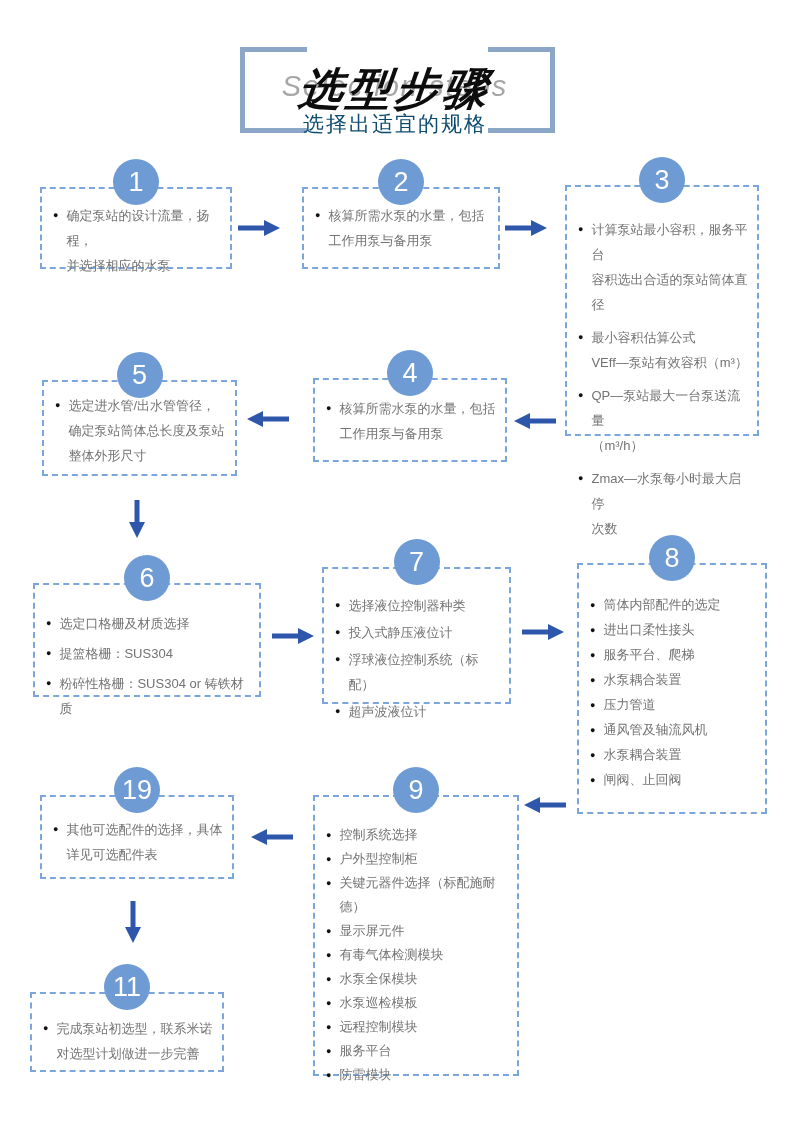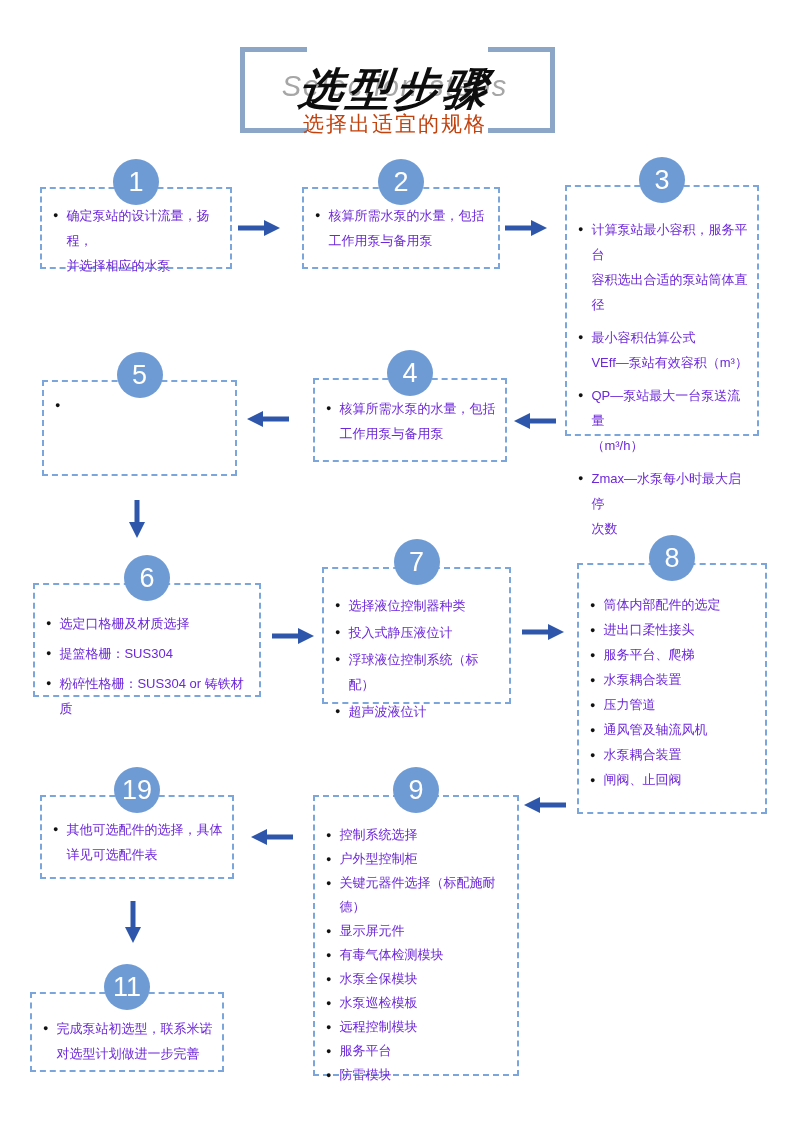--- a/index.html
+++ b/index.html
@@ -5,36 +5,36 @@
   html,body{margin:0;padding:0;}
   body{
     width:790px;height:1127px;position:relative;background:#ffffff;
     font-family:"Liberation Sans","DejaVu Sans",sans-serif;overflow:hidden;
   }
   
   .hdr-text{position:absolute;left:0;right:0;text-align:center;}
   .title-en{top:34px;font-size:29px;font-style:italic;color:#a6a6a6;letter-spacing:2px;margin-top:36px;}
   .title-zh{top:60px;font-size:44px;font-weight:900;font-style:italic;color:#0d0d0d;letter-spacing:4px;}
   .title-zh span{display:inline-block;transform:skewX(-6deg);}
-  .subtitle{top:110px;font-size:21px;color:#c2410c;letter-spacing:2px;}
+  .subtitle{top:110px;font-size:21px;color:#0c4a6e;letter-spacing:2px;}
   .bracket{position:absolute;top:47px;width:62px;height:76px;}
   .bracket-l{left:240px;border-left:5px solid #8ba6c6;border-top:5px solid #8ba6c6;border-bottom:5px solid #8ba6c6;}
   .bracket-r{left:488px;border-right:5px solid #8ba6c6;border-top:5px solid #8ba6c6;border-bottom:5px solid #8ba6c6;}
   
   .step{position:absolute;border:2px dashed #7aa6db;background:transparent;}
   .circle{
     position:absolute;top:-30px;left:50%;transform:translateX(-50%);
     width:46px;height:46px;border-radius:50%;background:#6f9bd5;color:#ffffff;
     display:flex;align-items:center;justify-content:center;
     font-size:27px;font-weight:400;z-index:2;
   }
   ul.bullets{list-style:none;margin:0;padding:14px 6px 6px 11px;}
   ul.bullets li{display:flex;align-items:flex-start;margin-bottom:6px;}
   .dot{font-size:9px;line-height:25px;margin-right:8px;color:#111;flex:0 0 auto;}
-  .btext{font-size:13px;line-height:25px;color:#6d28d9;white-space:pre-line;}
+  .btext{font-size:13px;line-height:25px;color:#737373;white-space:pre-line;}
   
   #step1{left:40px;top:187px;width:188px;height:78px;}
   #step2{left:302px;top:187px;width:194px;height:78px;}
   #step3{left:565px;top:185px;width:190px;height:247px;}
   #step3 ul.bullets{padding-top:30px;}
   #step3 li{margin-bottom:8px;}
   #step4{left:313px;top:378px;width:190px;height:80px;}
   #step4 ul.bullets{padding-top:16px;}
   #step5{left:42px;top:380px;width:191px;height:92px;}
   #step5 ul.bullets{padding-top:11px;}
@@ -150,20 +150,23 @@
     </ul>
 </div>
 
 <div class="step" id="step5">
   <div class="circle">
       <span>5</span>
     </div>
   <ul class="bullets">
       <li>
         <span class="dot">●</span>
+        <span class="btext">选定进水管/出水管管径，
+确定泵站筒体总长度及泵站
+整体外形尺寸</span>
       </li>
     </ul>
 </div>
 
 <div class="step" id="step6">
   <div class="circle">
       <span>6</span>
     </div>
   <ul class="bullets">
       <li>

